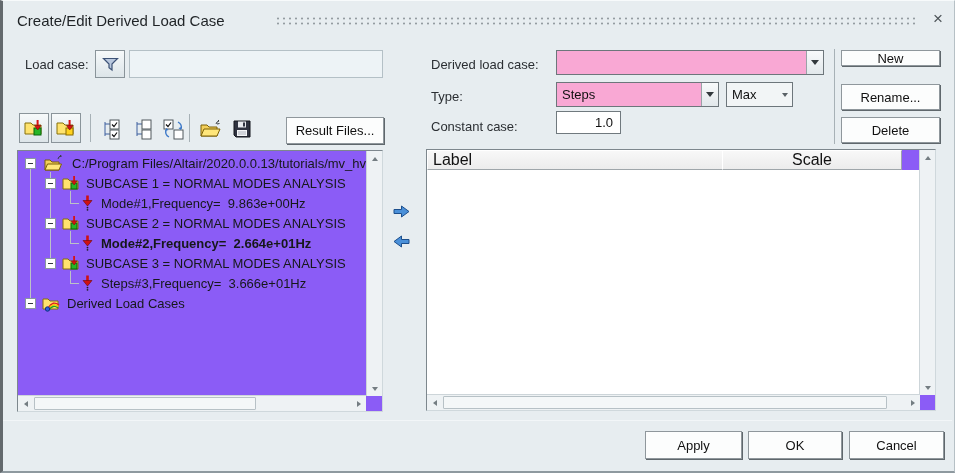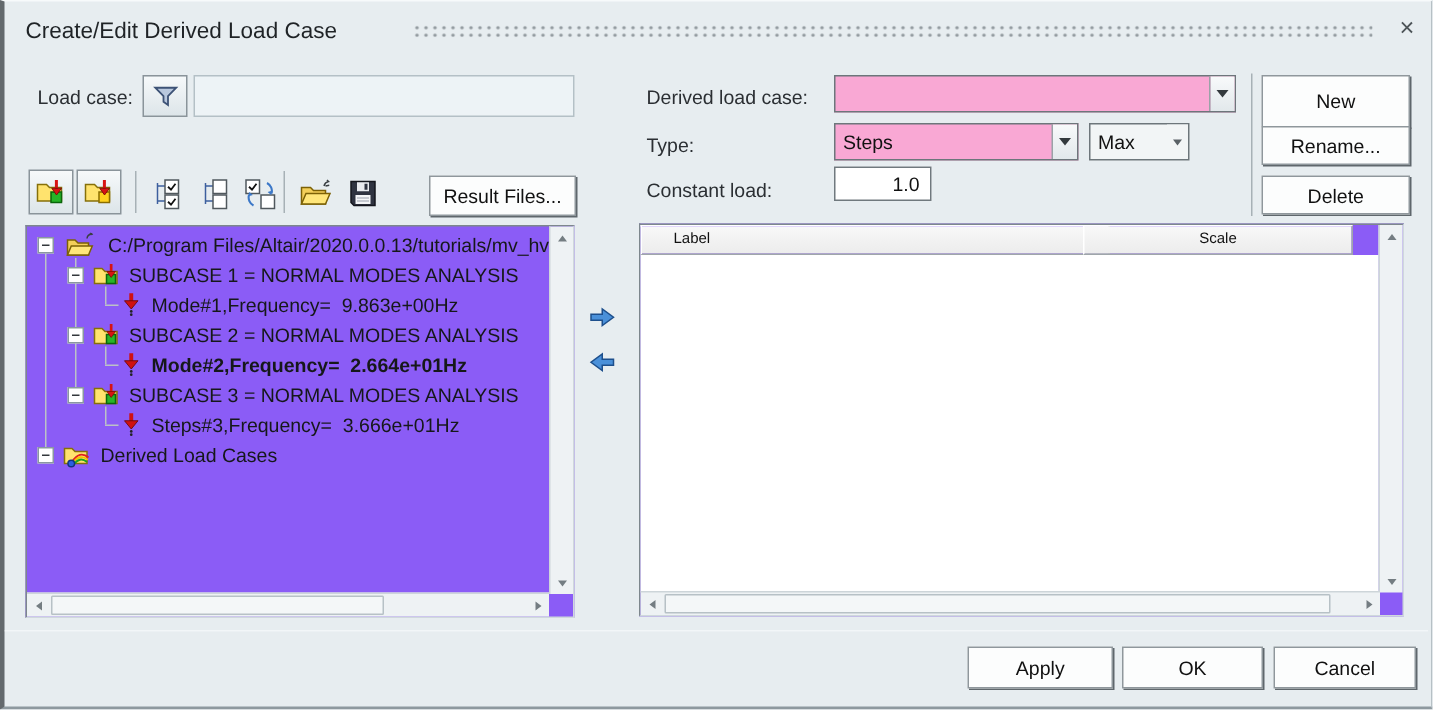--- a/index.html
+++ b/index.html
@@ -95,21 +95,21 @@
     content:""; position:absolute; left:2px; top:4px; width:5px; height:1px; background:#33383c;
   }
   .tline { position:absolute; background:#bcc2c6; }
 
   
   .th-cell {
     position:absolute; height:20px; line-height:18px;
     background:linear-gradient(#f8f8f8,#ececec);
     border-right:1px solid #9fa6aa; border-bottom:1px solid #9fa6aa;
     border-top:1px solid #fff; border-left:1px solid #fff;
-    font-size:10px; color:#111; padding:0 21px;
+    font-size:16px; color:#111; padding:0 5px;
   }
 
   .footer-line { left:0; top:419px; width:949px; height:1px; background:#f2f6f8; }
 </style>
 </head>
 <body>
 
 <div class="dialog">
 
   <div class="abs title">Create/Edit Derived Load Case</div>
@@ -141,26 +141,26 @@
         <span class="tri-down"></span>
       </span>
   </div>
   <div class="abs combo" style="left:723px; top:81px; width:67px; height:25px; background:#f2f5f6;">
     <span class="combo-text">Max</span>
     <span class="combo-arrow" style="border-left:none; background:#f2f5f6; width:14px;">
         <span class="chev-down"></span>
       </span>
   </div>
 
-  <div class="abs lbl" style="left:428px; top:118px;">Constant load:</div>
+  <div class="abs lbl" style="left:428px; top:118px;">Constant case:</div>
   <input class="abs text-input" style="left: 553px; top: 110px; width: 65px; height: 23px; text-align: right; padding-right: 7px;" value="1.0">
 
   <div class="abs vsep" style="left:831px; top:48px; height:95px;"></div>
 
-  <div class="abs btn" style="left:838px; top:49px; width:99px; height:35px;">New</div>
+  <div class="abs btn" style="left:838px; top:49px; width:99px; height:16px;">New</div>
   <div class="abs btn" style="left:838px; top:83px; width:99px; height:26px;">Rename...</div>
   <div class="abs btn" style="left:838px; top:116px; width:99px; height:26px;">Delete</div>
 
   <div class="abs tool-btn" style="left:16px; top:112px; width:30px; height:30px;">
     <span class="icon-flat">
       <svg width="20" height="19" viewBox="0 0 20 19">
         <path d="M1 4 L7 4 L9 6 L17 6 L17 15 L1 15 Z" fill="#ffe36e" stroke="#86700a"></path>
         <rect x="10" y="9" width="7" height="7" fill="#27b527" stroke="#0a660a"></rect>
         <rect x="12.6" y="1" width="2" height="6" fill="#d81313"></rect>
         <path d="M10.5 6.5 L17 6.5 L13.7 11 Z" fill="#d81313" stroke="#7c0808" stroke-width="0.6"></path>

